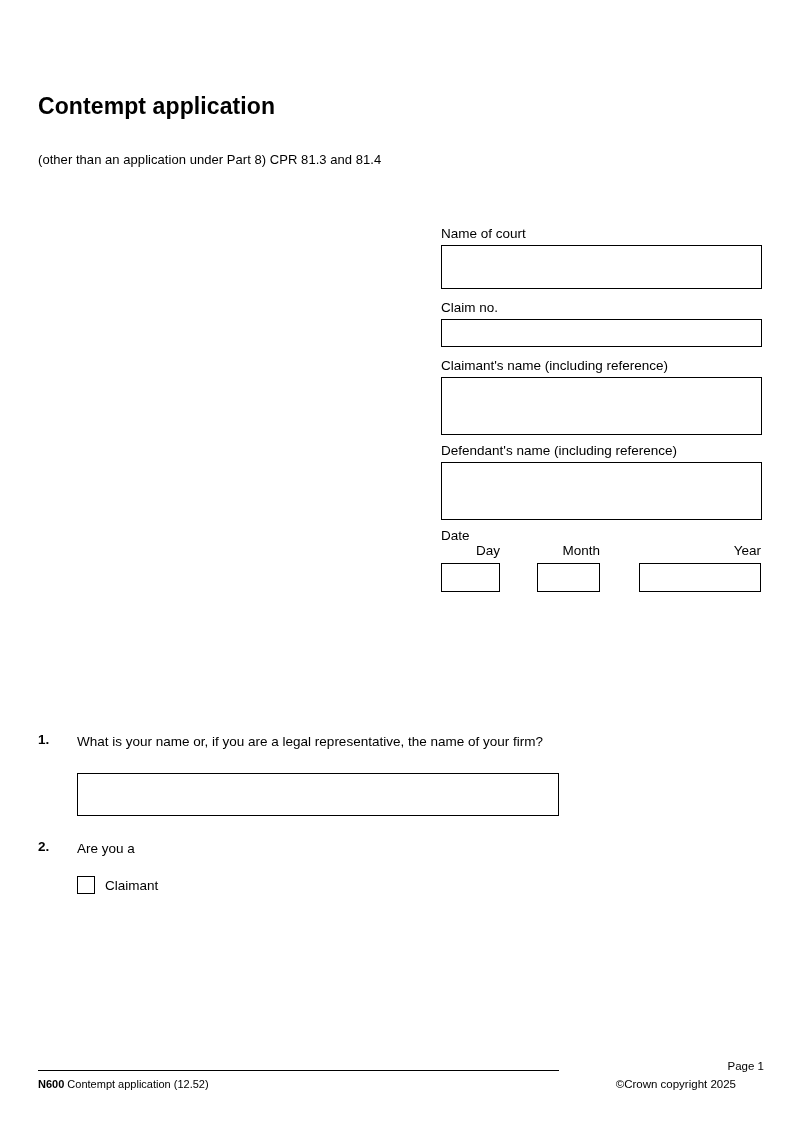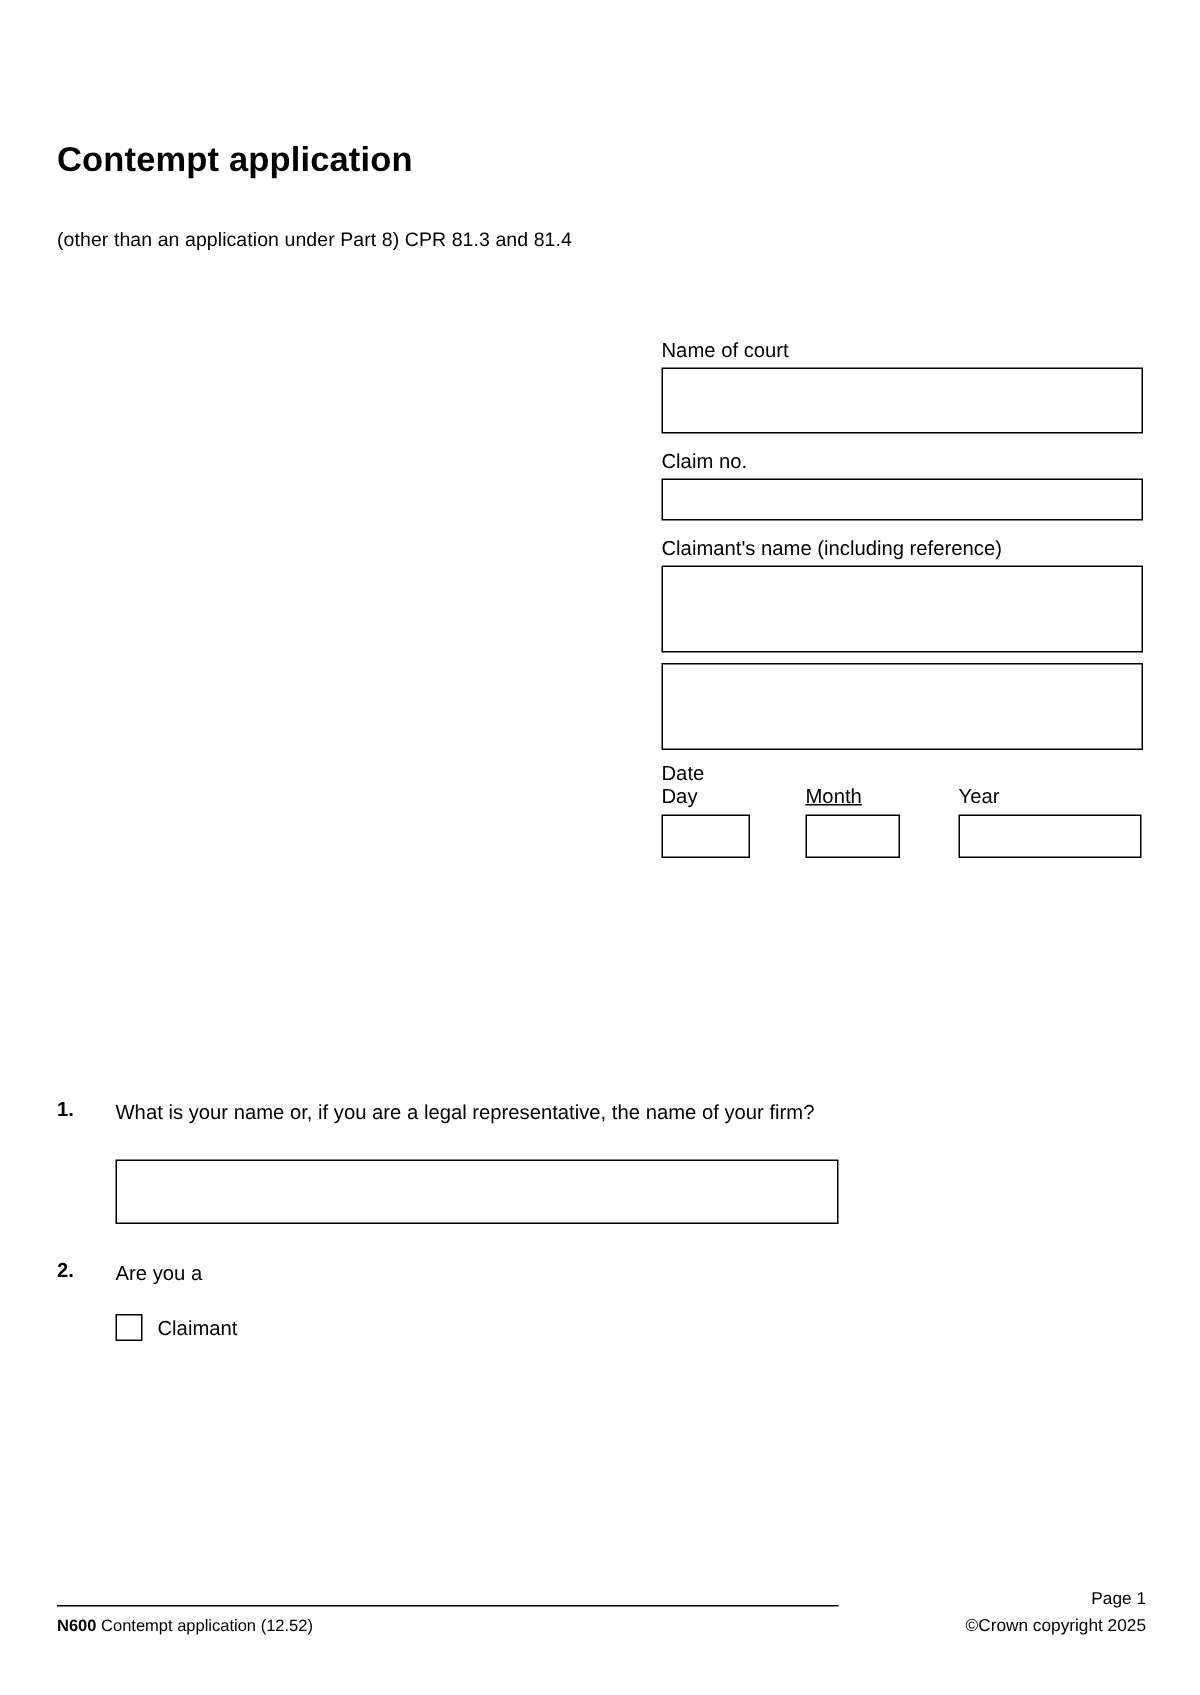--- a/index.html
+++ b/index.html
@@ -66,27 +66,28 @@
   .date-label {
     font-size: 13.5px;
   }
   .date-row {
     position: relative;
     height: 54px;
   }
   .date-col {
     position: absolute;
     top: 0;
+    text-align: right;
   }
   .date-col .sub-label {
     font-size: 13.5px;
     margin-bottom: 5px;
   }
   .col-day   { left: 0px; }
-  .col-month { left: 96px; text-decoration: underline; }
+  .col-month { left: 96px; }
   .col-year  { left: 198px; }
   .box-day   { width: 59px; height: 29px; }
   .box-month { width: 63px; height: 29px; }
   .box-year  { width: 122px; height: 29px; }
 
   
   .question {
     position: absolute;
     left: 38px;
     width: 600px;
@@ -155,21 +156,21 @@
   .footer-page {
     position: absolute;
     left: 640px;
     top: 1060px;
     width: 124px;
     text-align: right;
     font-size: 11.5px;
   }
   .footer-copy {
     position: absolute;
-    left: 600px;
+    left: 572px;
     top: 1078px;
     width: 164px;
     text-align: right;
     font-size: 11.5px;
   }
 </style>
 </head>
 <body>
 
 <div class="page">
@@ -181,20 +182,21 @@
 
     <div class="field-label">Name of court</div>
     <div class="box box-court"></div>
 
     <div class="field-label">Claim no.</div>
     <div class="box box-claim"></div>
 
     <div class="field-label">Claimant's name (including reference)</div>
     <div class="box box-claimant"></div>
 
+    <div class="field-label">Defendant's name (including reference)</div>
     <div class="box box-defend"></div>
 
     <div class="date-label">Date</div>
 
     <div class="date-row">
       <div class="date-col col-day">
         <div class="sub-label">Day</div>
         <div class="box box-day"></div>
       </div>
       <div class="date-col col-month">

